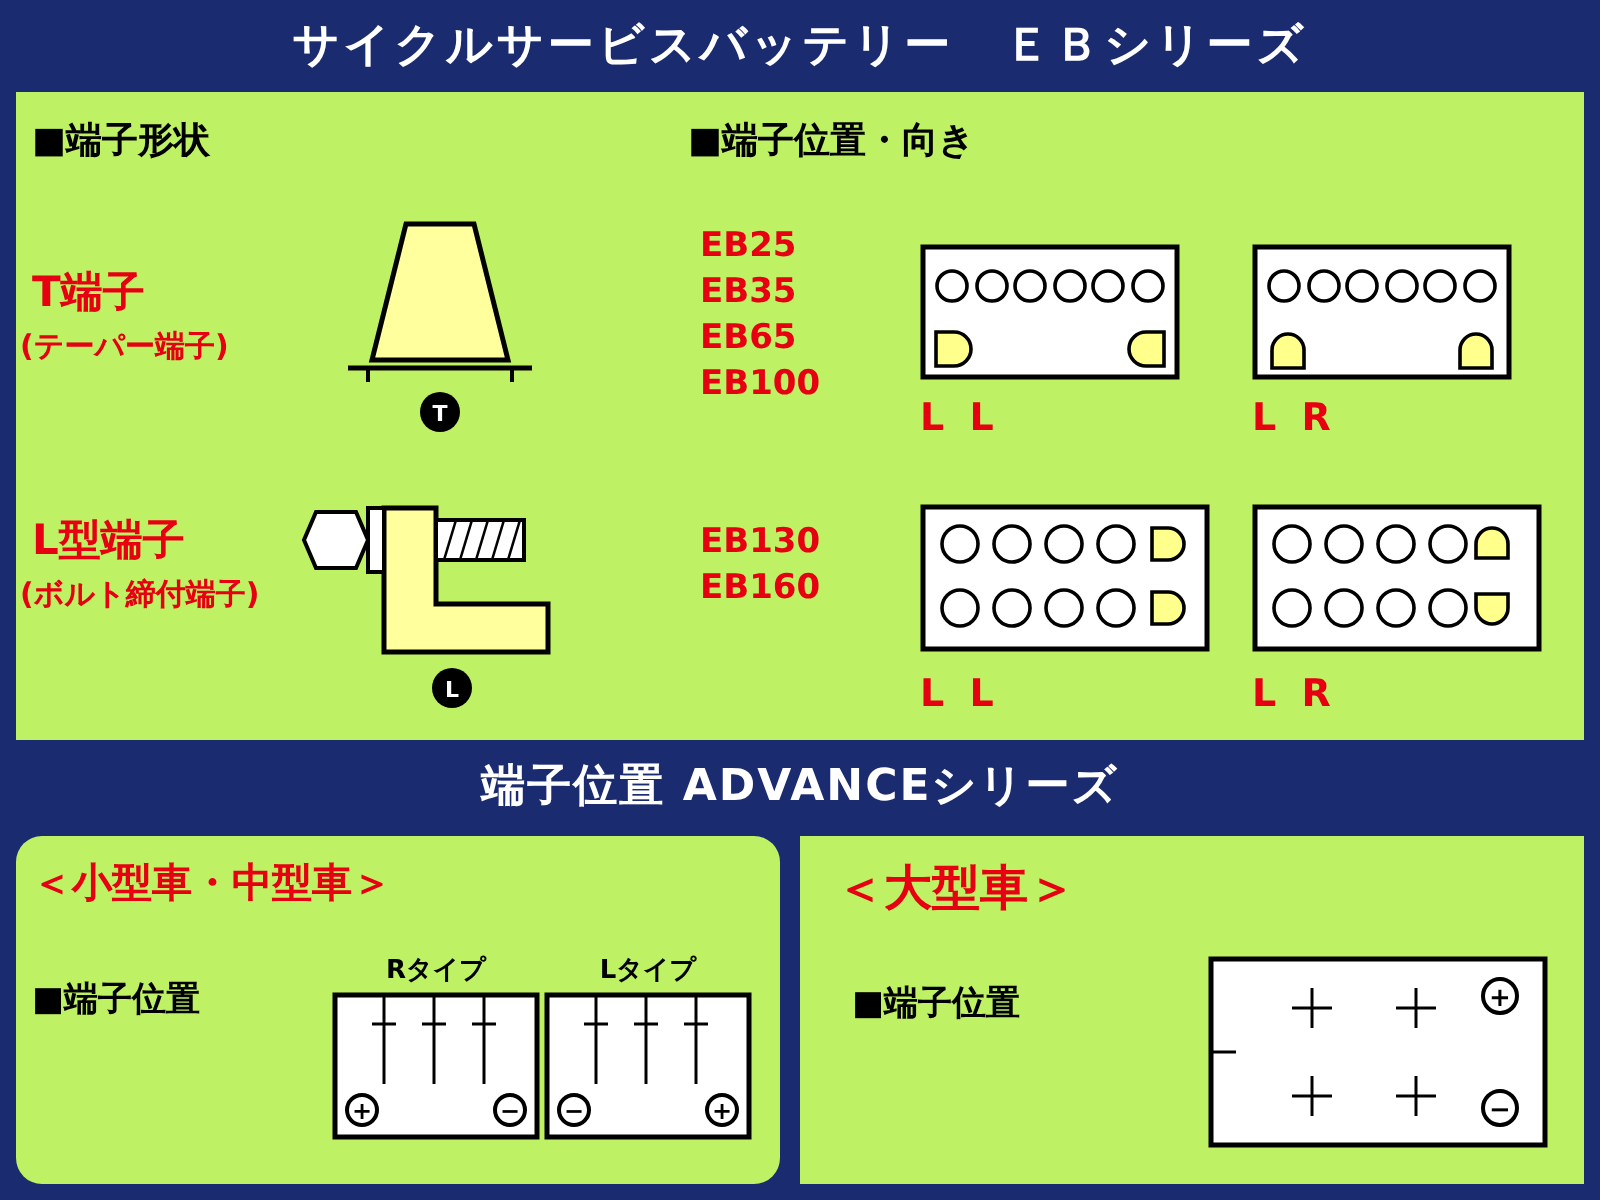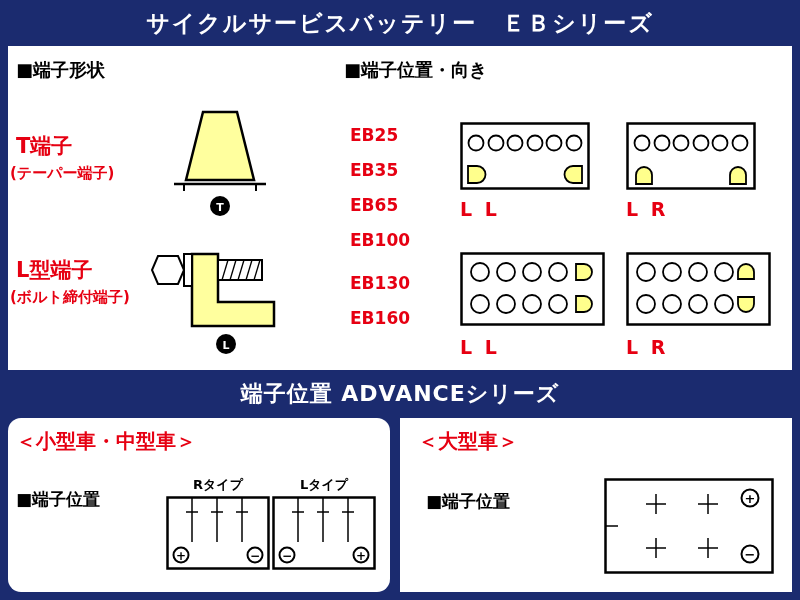--- a/index.html
+++ b/index.html
@@ -6,28 +6,28 @@
   html,body { width:800px; height:600px; overflow:hidden; }
   body {
     background:#1b2b6f;
     font-family:"DejaVu Sans","Liberation Sans",sans-serif;
     position:relative;
     color:#000;
   }
   .banner { position:absolute; left:0; width:800px; color:#fff; font-weight:bold; text-align:center; }
   #banner-eb { top:0; height:46px; line-height:46px; font-size:23px; letter-spacing:2px; }
   #banner-advance { top:370px; height:48px; line-height:48px; font-size:22px; letter-spacing:1px; }
-  .panel { position:absolute; background:#ffffff; }
+  .panel { position:absolute; background:#bef264; }
   #panel-eb { left:8px; top:46px; width:784px; height:324px; }
   #panel-sm { left:8px; top:418px; width:382px; height:174px;border-radius:13px; }
   #panel-lg { left:400px; top:418px; width:392px; height:174px; }
   .abs { position:absolute; }
   .sec-heading { font-weight:bold; font-size:18px; color:#000; }
   .red-title { color:#e60012; font-weight:bold; }
-  .model-line { color:#e60012; font-weight:bold; font-size:17px; line-height:23px;margin-top:12px; }
+  .model-line { color:#e60012; font-weight:bold; font-size:17px; line-height:23px; }
   .diagram-label { color:#e60012; font-weight:bold; font-size:19px; letter-spacing:3px; }
   .type-label { font-weight:bold; font-size:13px; text-align:center; color:#000; }
   svg { display:block; }
 </style>
 </head>
 <body>
 
 <div class="banner" id="banner-eb">サイクルサービスバッテリー　ＥＢシリーズ</div>
 
 <div class="panel" id="panel-eb">
@@ -179,21 +179,21 @@
         <line x1="70" y1="16" x2="82" y2="16"></line>
     </g>
     <circle cx="15" cy="59" r="7.5" fill="#fff" stroke="#000" stroke-width="2"></circle>
     <text x="15" y="63.5" text-anchor="middle" font-size="12" font-weight="bold">−</text>
     <circle cx="89" cy="59" r="7.5" fill="#fff" stroke="#000" stroke-width="2"></circle>
     <text x="89" y="63.5" text-anchor="middle" font-size="12" font-weight="bold">+</text>
   </svg>
 </div>
 
 <div class="panel" id="panel-lg">
-  <div class="abs red-title" style="left:18px;top:10px;font-size:20px">＜大型車＞</div>
+  <div class="abs red-title" style="left:18px;top:10px;font-size:24px">＜大型車＞</div>
   <div class="abs sec-heading" style="left:26px;top:72px;font-size:17px">■端子位置</div>
 
   <svg class="abs" style="left:204px;top:60px" width="170" height="96" viewBox="0 0 170 96">
     <rect x="1.5" y="1.5" width="167" height="93" fill="#fff" stroke="#000" stroke-width="2.5"></rect>
     <g stroke="#000" stroke-width="1.5">
       <line x1="52" y1="16" x2="52" y2="36"></line>
         <line x1="42" y1="26" x2="62" y2="26"></line>
       <line x1="104" y1="16" x2="104" y2="36"></line>
         <line x1="94" y1="26" x2="114" y2="26"></line>
       <line x1="52" y1="60" x2="52" y2="80"></line>

